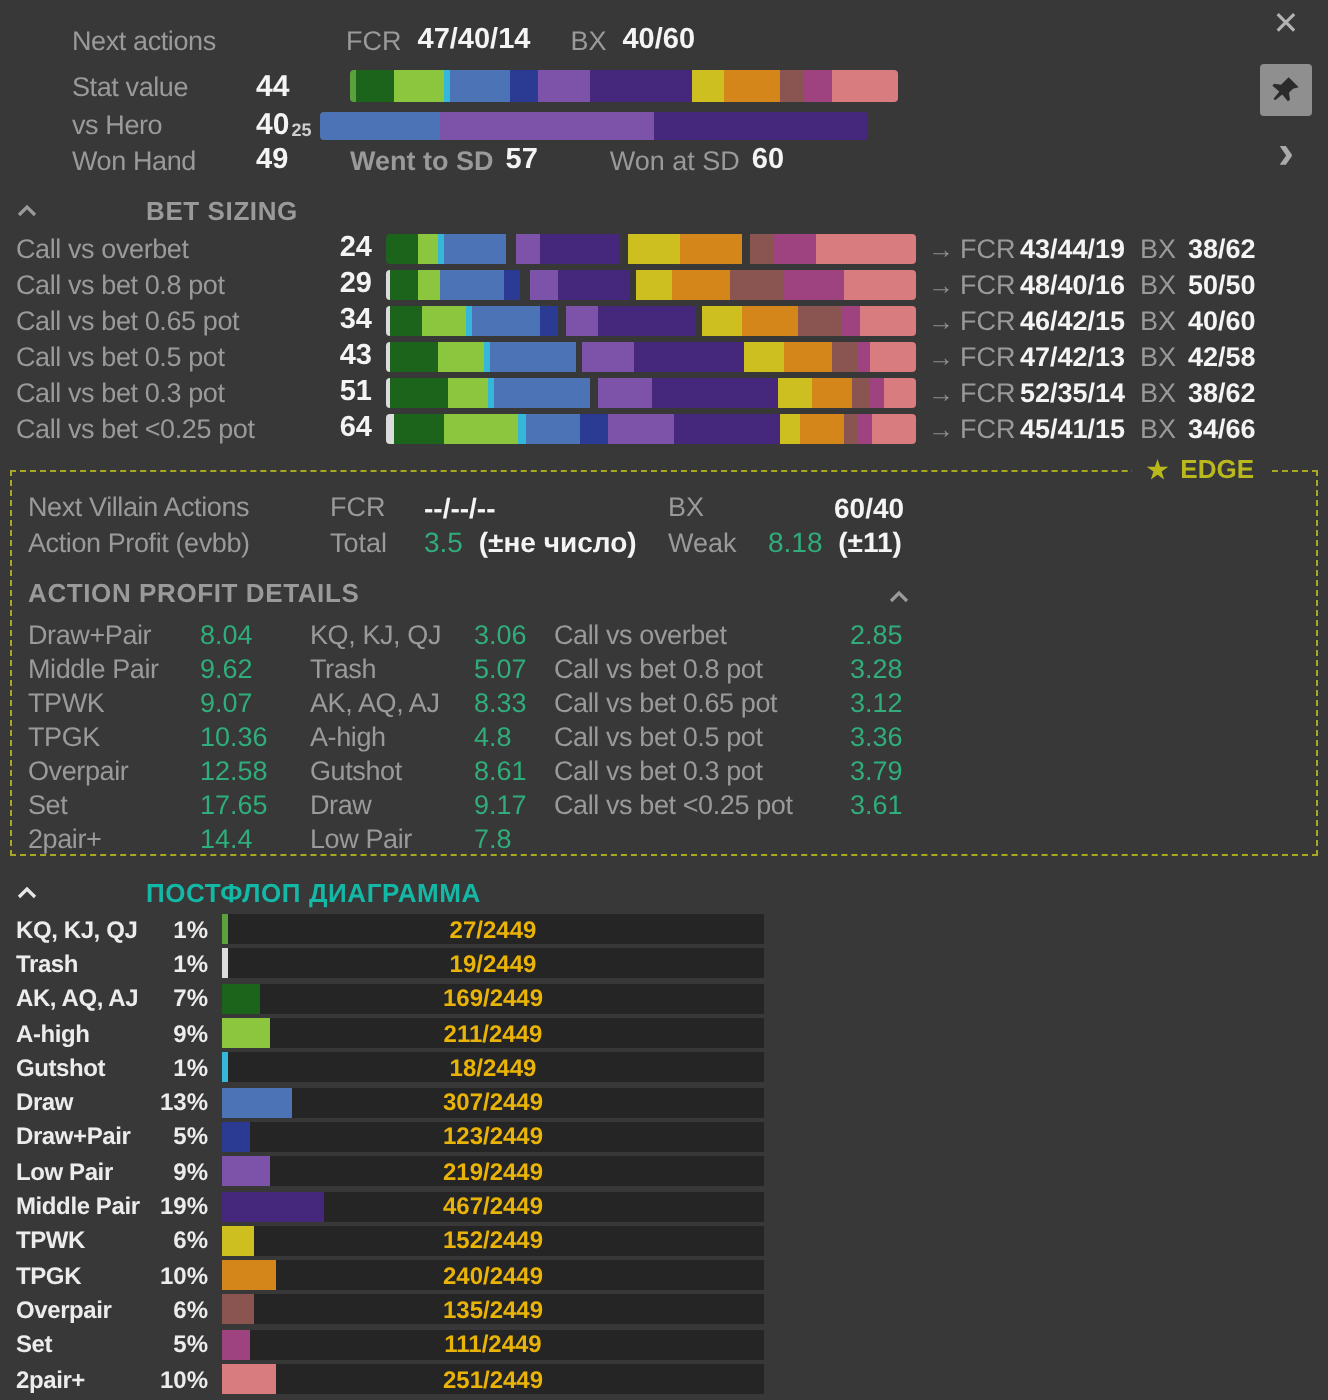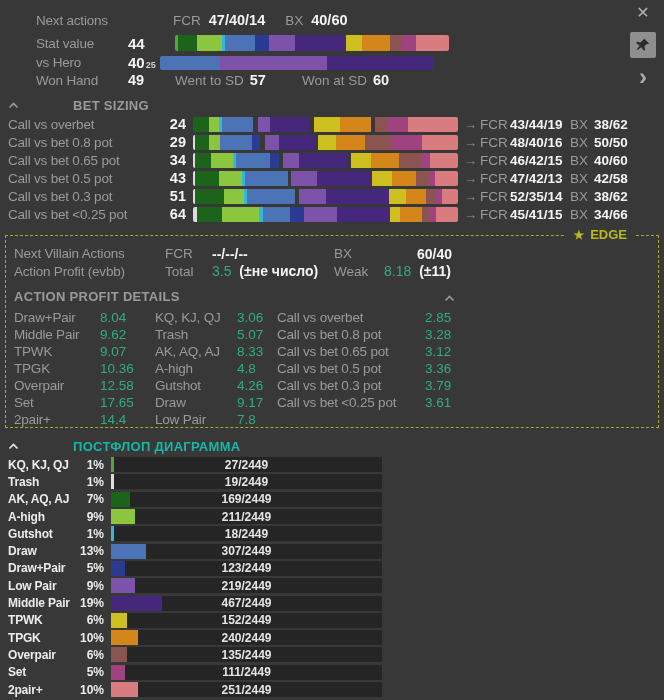--- a/index.html
+++ b/index.html
@@ -66,21 +66,21 @@
   .col2 .lb{width:82px;} .col2 .vl{width:40px;}
   .col3 .lb{width:148px;} .col3 .vl{width:40px;}
   
   .dg-sec{margin-top:10px;}
   .dg-row{display:flex;align-items:center;height:17.3px;font-size:12px;}
   .dg-label{width:72px;padding-left:8px;font-weight:bold;color:#ececec;letter-spacing:-.2px;}
   .dg-pct{width:24px;text-align:right;font-weight:bold;color:#ececec;}
   .dg-track{width:271px;height:15px;background:#252525;margin-left:7px;position:relative;}
   .dg-bar{position:absolute;left:0;top:0;height:100%;}
   .dg-count{position:absolute;left:0;top:0;width:100%;height:100%;display:flex;
-            align-items:center;justify-content:center;font-weight:bold;color:#e5e5e5;font-size:12px;}
+            align-items:center;justify-content:center;font-weight:bold;color:#eab308;font-size:12px;}
 </style>
 </head>
 <body>
 
 <div class="app">
 
   <div class="chrome">
     <div class="close-btn">✕</div>
     <div class="pin-btn">
       <svg width="16" height="16" viewBox="0 0 24 24">
@@ -125,21 +125,21 @@
     <div class="bar hero-bar" style="margin-left:4px;">
         <span class="seg" style="flex-grow: 22; background: rgb(75, 115, 181);"></span>
         <span class="seg" style="flex-grow: 39; background: rgb(124, 83, 169);"></span>
         <span class="seg" style="flex-grow: 39; background: rgb(69, 40, 123);"></span>
       </div>
   </div>
 
   <div class="row hdr-r4">
     <span class="hdr-label gray">Won Hand</span>
     <span class="hdr-val" style="font-size:14.5px;">49</span>
-    <span class="gray" style="margin-left:14px;">Went to SD</span>
+    <span class="gray" style="margin-left:14px;font-weight:bold;">Went to SD</span>
     <span class="white-b" style="margin-left:6px;font-size:14.5px;">57</span>
     <span class="gray" style="margin-left:36px;text-align:center;">Won at SD</span>
     <span class="white-b" style="margin-left:6px;font-size:14.5px;">60</span>
   </div>
 
   <div class="sec-hdr gray">
     <span class="chev">
       <svg width="11" height="7">
           <polyline points="1.5,5.5 5.5,1.5 9.5,5.5" stroke="#9a9a9a" stroke-width="1.6" fill="none"></polyline>
         </svg>
@@ -392,21 +392,21 @@
     <span class="vl">8.33</span>
   </div>
 
   <div class="apd-item">
     <span class="lb">A-high</span>
     <span class="vl">4.8</span>
   </div>
 
   <div class="apd-item">
     <span class="lb">Gutshot</span>
-    <span class="vl">4.26</span>
+    <span class="vl">8.61</span>
   </div>
 
   <div class="apd-item">
     <span class="lb">Draw</span>
     <span class="vl">9.17</span>
   </div>
 
   <div class="apd-item">
     <span class="lb">Low Pair</span>
     <span class="vl">7.8</span>

